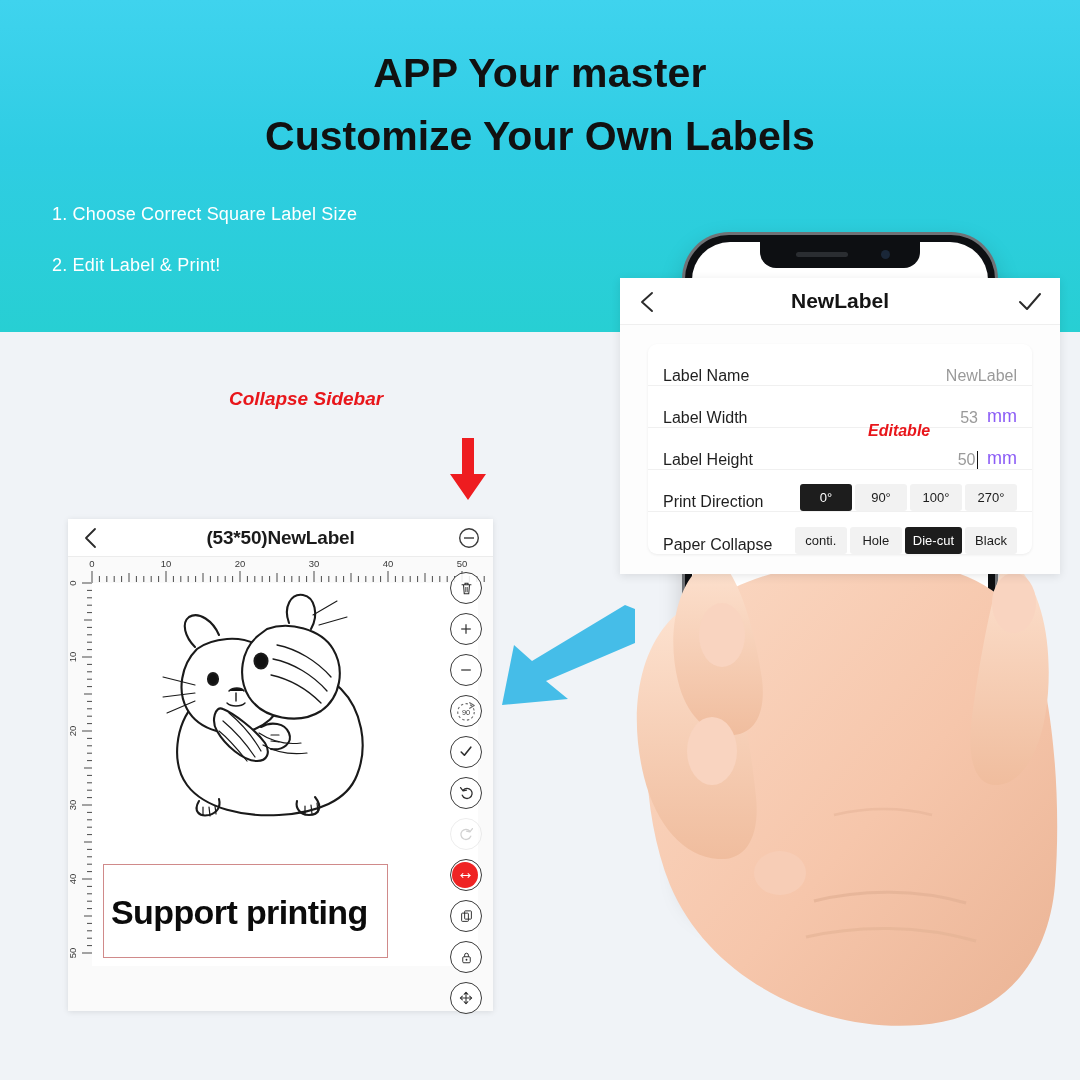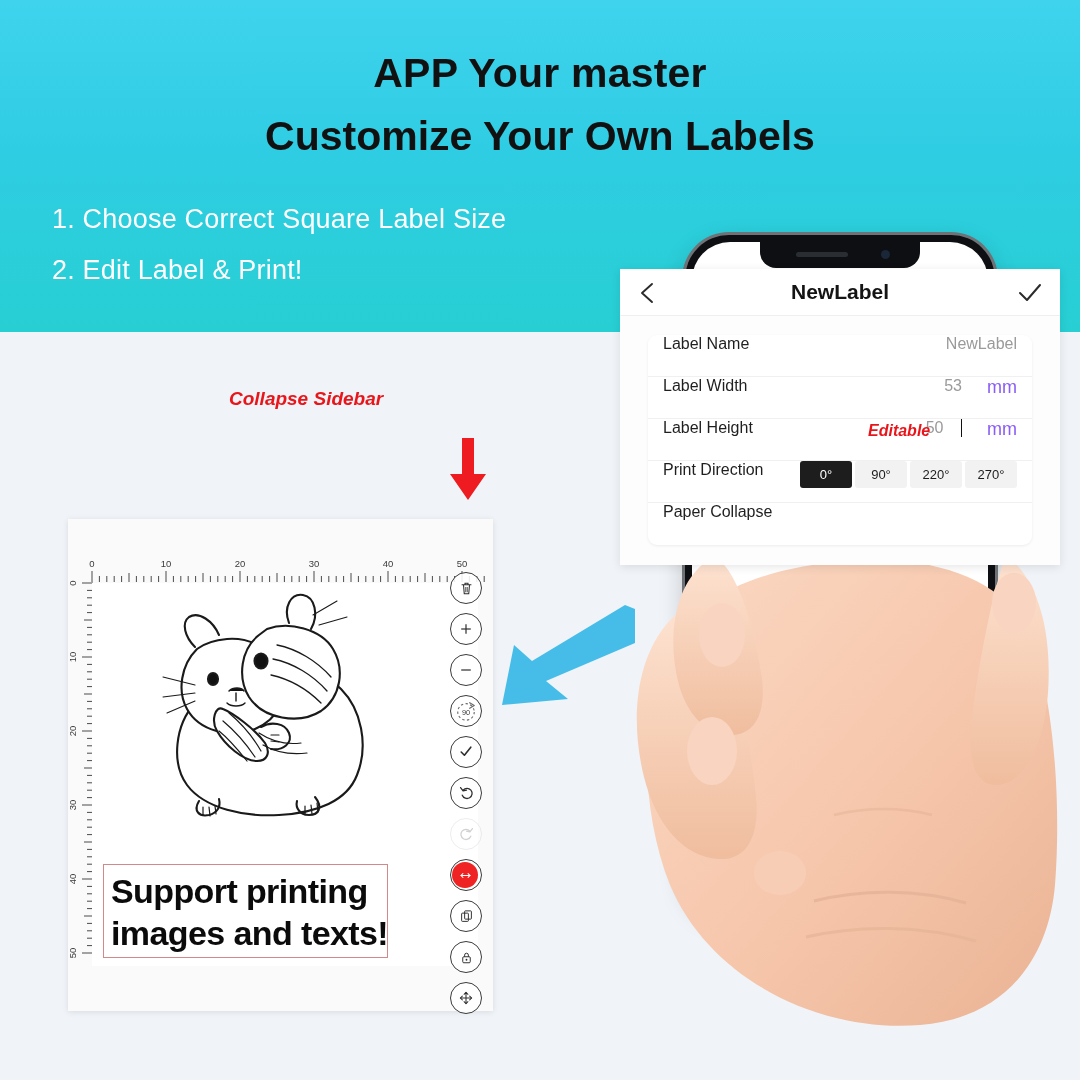--- a/index.html
+++ b/index.html
@@ -20,21 +20,21 @@
   .hero-title-1 {
     position: absolute; top: 50px; left: 0; width: 1080px;
     text-align: center; color: #111; font-size: 41px; font-weight: bold;
     letter-spacing: .2px;
   }
   .hero-title-2 {
     position: absolute; top: 113px; left: 0; width: 1080px;
     text-align: center; color: #111; font-size: 41px; font-weight: bold;
   }
   .hero-step {
-    position: absolute; left: 52px; color: #ffffff; font-size: 27px;
+    position: absolute; left: 52px; color: #ffffff; font-size: 18px;
     font-weight: 500; letter-spacing: .2px;
   }
   .hero-step.s1 { top: 204px; }
   .hero-step.s2 { top: 255px; }
 
   
   .annot-collapse {
     position: absolute; left: 229px; top: 388px;
     color: #e8161b; font-size: 19px; font-weight: bold; font-style: italic;
     z-index: 40; white-space: nowrap;
@@ -116,41 +116,41 @@
     position: absolute; left: 36px; top: 10px; width: 52px; height: 5px;
     background: #2a2d31; border-radius: 3px;
   }
   .notch-cam {
     position: absolute; right: 30px; top: 8px; width: 9px; height: 9px;
     border-radius: 50%; background: #1a2738;
   }
 
   
   .settings-panel {
-    position: absolute; left: 620px; top: 269px; width: 440px; height: 296px;
+    position: absolute; left: 620px; top: 278px; width: 440px; height: 296px;
     background: #fdfdfd; z-index: 28;
     box-shadow: 0 2px 9px rgba(0,0,0,.10);
   }
   .settings-topbar {
     position: absolute; left: 0; top: 0; width: 440px; height: 47px;
     background: #ffffff; border-bottom: 1px solid #efefef;
     display: flex; align-items: center; justify-content: center;
   }
   .st-back { position: absolute; left: 16px; top: 12px; width: 24px; height: 24px; }
   .st-title { font-size: 21px; font-weight: bold; color: #141414; }
   .st-check { position: absolute; right: 17px; top: 13px; width: 26px; height: 22px; }
 
   .settings-card {
     position: absolute; left: 28px; top: 66px; width: 384px;
     background: #ffffff; border-radius: 9px; overflow: hidden;
     box-shadow: 0 1px 3px rgba(0,0,0,.07);
   }
   .srow {
-    display: flex; align-items: flex-start; height: 42px;
-    padding: 0 15px; border-bottom: 1px solid #f0f0f0; gap: 16px;
+    display: flex; align-items: flex-end; height: 42px;
+    padding: 0 15px; border-bottom: 1px solid #f0f0f0;
   }
   .srow:last-child { border-bottom: none; }
   .srow-label { font-size: 16px; color: #1f1f1f; flex: 1; }
   .srow-val { font-size: 16px; color: #9a9a9a; }
   .srow-unit { font-size: 18px; color: #8b5cf6; margin-left: 9px; }
   .caret {
     display: inline-block; width: 1.5px; height: 18px; background: #111;
     vertical-align: -3px; margin-left: 1px;
   }
   .seg { display: flex; gap: 3px; }
@@ -255,33 +255,49 @@
       <span class="srow-label">Label Height</span>
       <span class="srow-val">50</span>
       <span class="caret"></span>
       <span class="srow-unit">mm</span>
     </div>
     <div class="srow">
       <span class="srow-label">Print Direction</span>
       <span class="seg">
         <span class="seg-btn active">0°</span>
         <span class="seg-btn">90°</span>
-        <span class="seg-btn">220°</span>
+        <span class="seg-btn">100°</span>
         <span class="seg-btn">270°</span>
       </span>
     </div>
     <div class="srow">
       <span class="srow-label">Paper Collapse</span>
+      <span class="seg">
+        <span class="seg-btn">conti.</span>
+        <span class="seg-btn">Hole</span>
+        <span class="seg-btn active">Die-cut</span>
+        <span class="seg-btn">Black</span>
+      </span>
     </div>
   </div>
 </div>
 
 <div class="annot-editable">Editable</div>
 
 <div class="editor">
+  <div class="editor-topbar">
+    <svg class="editor-back" viewBox="0 0 22 24">
+      <polyline points="15,3 6,12 15,21" fill="none" stroke="#2b2b2b" stroke-width="1.8" stroke-linecap="round" stroke-linejoin="round"></polyline>
+    </svg>
+    <span class="editor-title">(53*50)NewLabel</span>
+    <svg class="editor-collapse-btn" viewBox="0 0 22 22">
+      <circle cx="11" cy="11" r="9.3" fill="none" stroke="#3a3a3a" stroke-width="1.4"></circle>
+      <line x1="6" y1="11" x2="16" y2="11" stroke="#3a3a3a" stroke-width="1.4"></line>
+    </svg>
+  </div>
 
   <div class="canvas-wrap">
 
     <svg class="ruler-h" viewBox="0 0 407 26">
       <g stroke="#4a4a4a" stroke-width="1">
         <line x1="6" y1="14" x2="6" y2="25"></line>
         <line x1="13.4" y1="19" x2="13.4" y2="25"></line>
           <line x1="20.8" y1="19" x2="20.8" y2="25"></line>
         <line x1="28.2" y1="19" x2="28.2" y2="25"></line>
           <line x1="35.6" y1="19" x2="35.6" y2="25"></line>
@@ -454,21 +470,20 @@
           <path d="M178 212 C186 222 182 230 172 230 C164 230 158 224 160 216" fill="none"></path>
           <path d="M168 221 L168 230 M174 220 L175 229 M180 218 L181 227" fill="none" stroke-width="1.2"></path>
         </g>
       </svg>
     </div>
   </div>
 </div>
 
 <div class="text-object">
   <div>Support printing</div>
-  <div>images and texts!</div>
 </div>
 
 <div class="toolrail">
   <div class="tool">
     <svg viewBox="0 0 20 20" width="15" height="15">
         <path d="M4 5h12M8 5V3h4v2M6 5l1 12h6l1-12" fill="none" stroke="#2e2e2e" stroke-width="1.4" stroke-linecap="round"></path>
         <path d="M9 8v7M11 8v7" stroke="#2e2e2e" stroke-width="1.1"></path>
       </svg>
   </div>
   <div class="tool">

